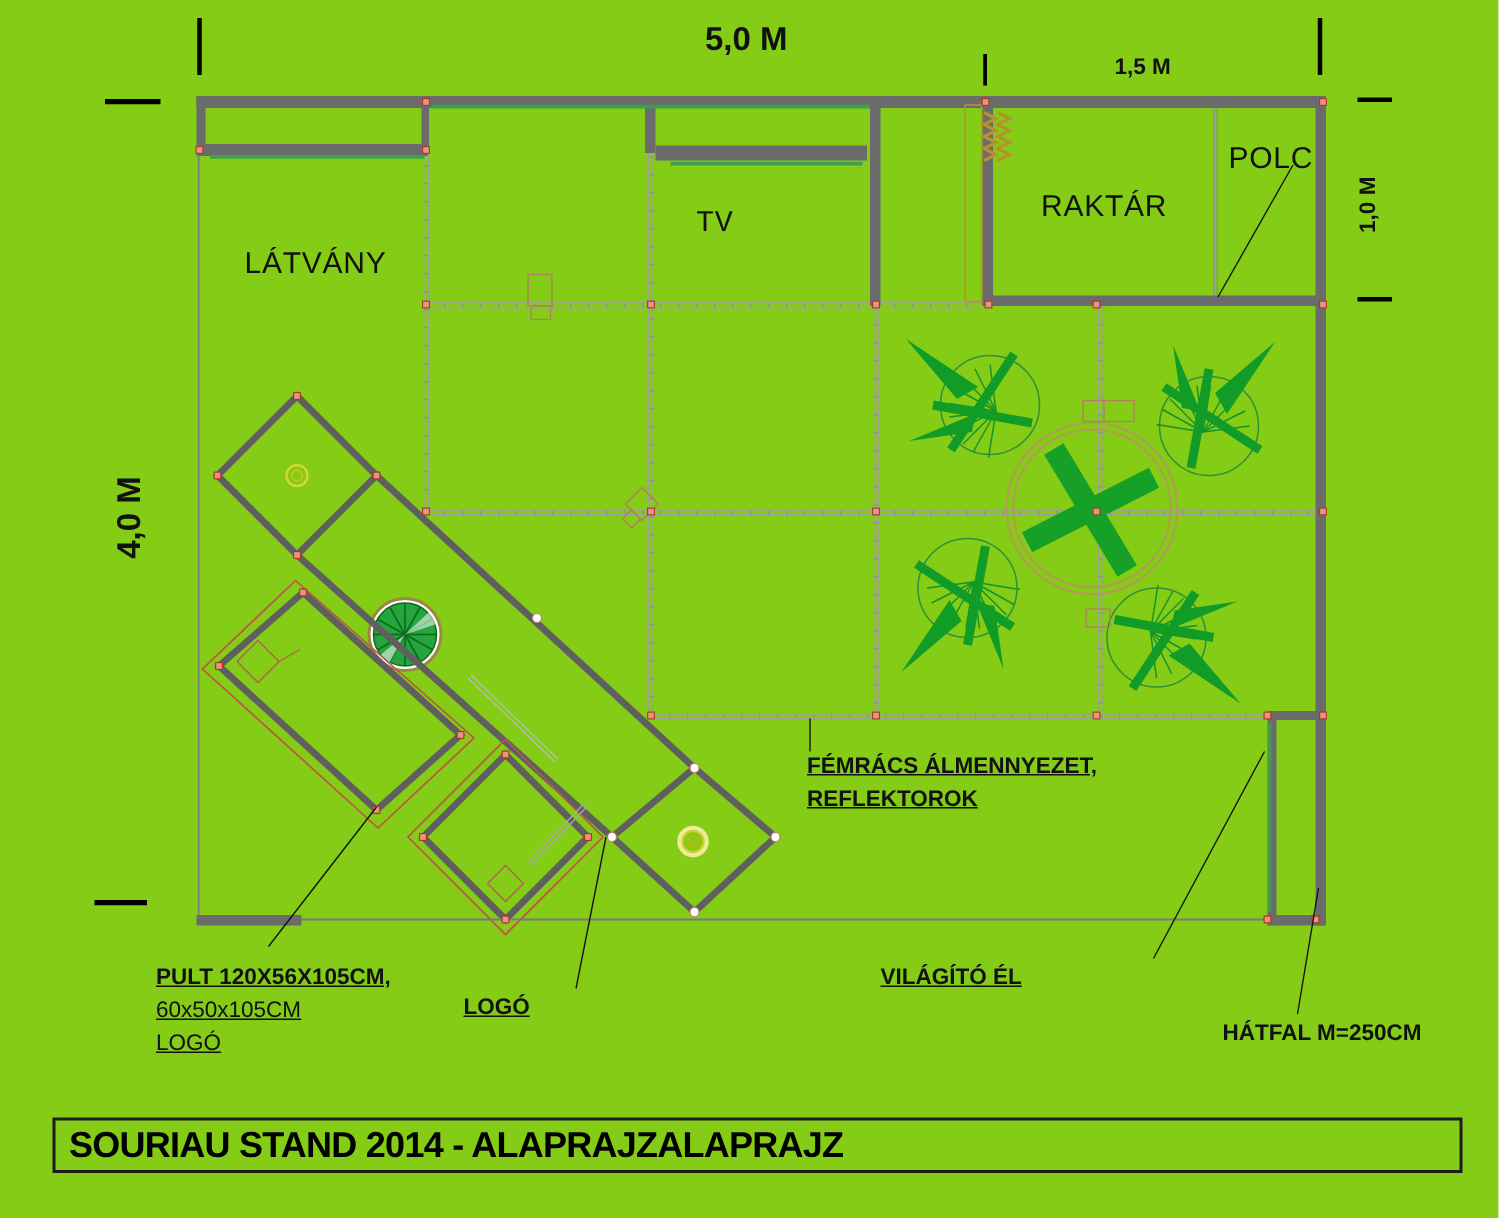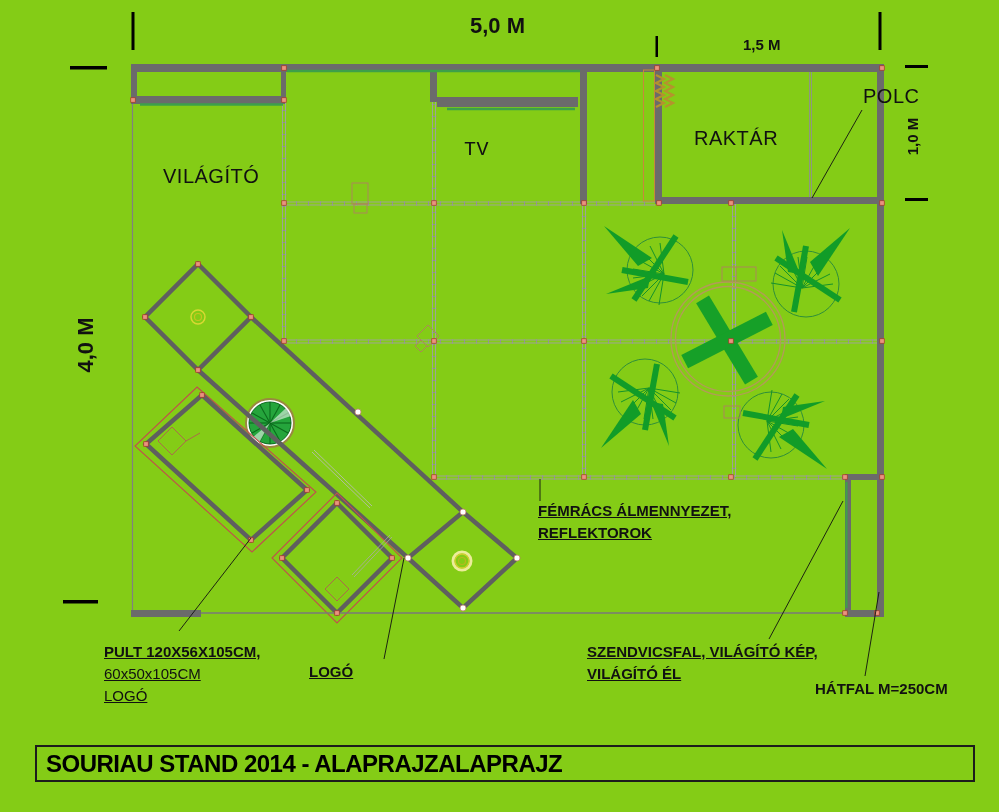--- a/index.html
+++ b/index.html
@@ -261,42 +261,41 @@
     <rect x="905" y="65" width="23" height="3"></rect>
     <rect x="905" y="198" width="23" height="3"></rect>
   </g>
 </svg>
 
 <div class="lbl dim-big" style="left:470px;top:13px;">5,0 M</div>
 <div class="lbl dim-small" style="left:743px;top:36px;">1,5 M</div>
 <div class="lbl dim-small rot" style="left:887px;top:128px;width:50px;">1,0 M</div>
 <div class="lbl dim-big rot" style="left:53px;top:332px;width:66px;">4,0 M</div>
 
-<div class="lbl room" style="left:163px;top:165px;">VILÁGÍTÓ</div>
+<div class="lbl room" style="left:163px;top:165px;">LÁTVÁNY</div>
 <div class="lbl room" style="left:464px;top:138px;font-family:Liberation Mono, monospace;">TV</div>
 <div class="lbl room" style="left:694px;top:127px;">RAKTÁR</div>
-<div class="lbl room" style="left:819px;top:85px;margin-left:44px;">POLC</div>
+<div class="lbl room" style="left:819px;top:95px;">POLC</div>
 
 <div class="lbl ann" style="left:538px;top:500px;">
   <div>FÉMRÁCS ÁLMENNYEZET,</div>
   <div>REFLEKTOROK</div>
 </div>
 
 <div class="lbl ann" style="left:104px;top:641px;">
   <div>PULT 120X56X105CM,</div>
   <div class="reg">60x50x105CM</div>
   <div class="reg">LOGÓ</div>
 </div>
 
 <div class="lbl ann" style="left:309px;top:661px;">
   <div>LOGÓ</div>
 </div>
 
 <div class="lbl ann" style="left:587px;top:641px;">
-  <div>SZENDVICSFAL, VILÁGÍTÓ KÉP,</div>
   <div>VILÁGÍTÓ ÉL</div>
 </div>
 
 <div class="lbl ann" style="left:799px;top:678px;margin-left:16px;">HÁTFAL M=250CM</div>
 
 <div id="title-bar">
   <span>SOURIAU STAND 2014 - ALAPRAJZ</span>
   <span>ALAPRAJZ</span>
 </div>
 

